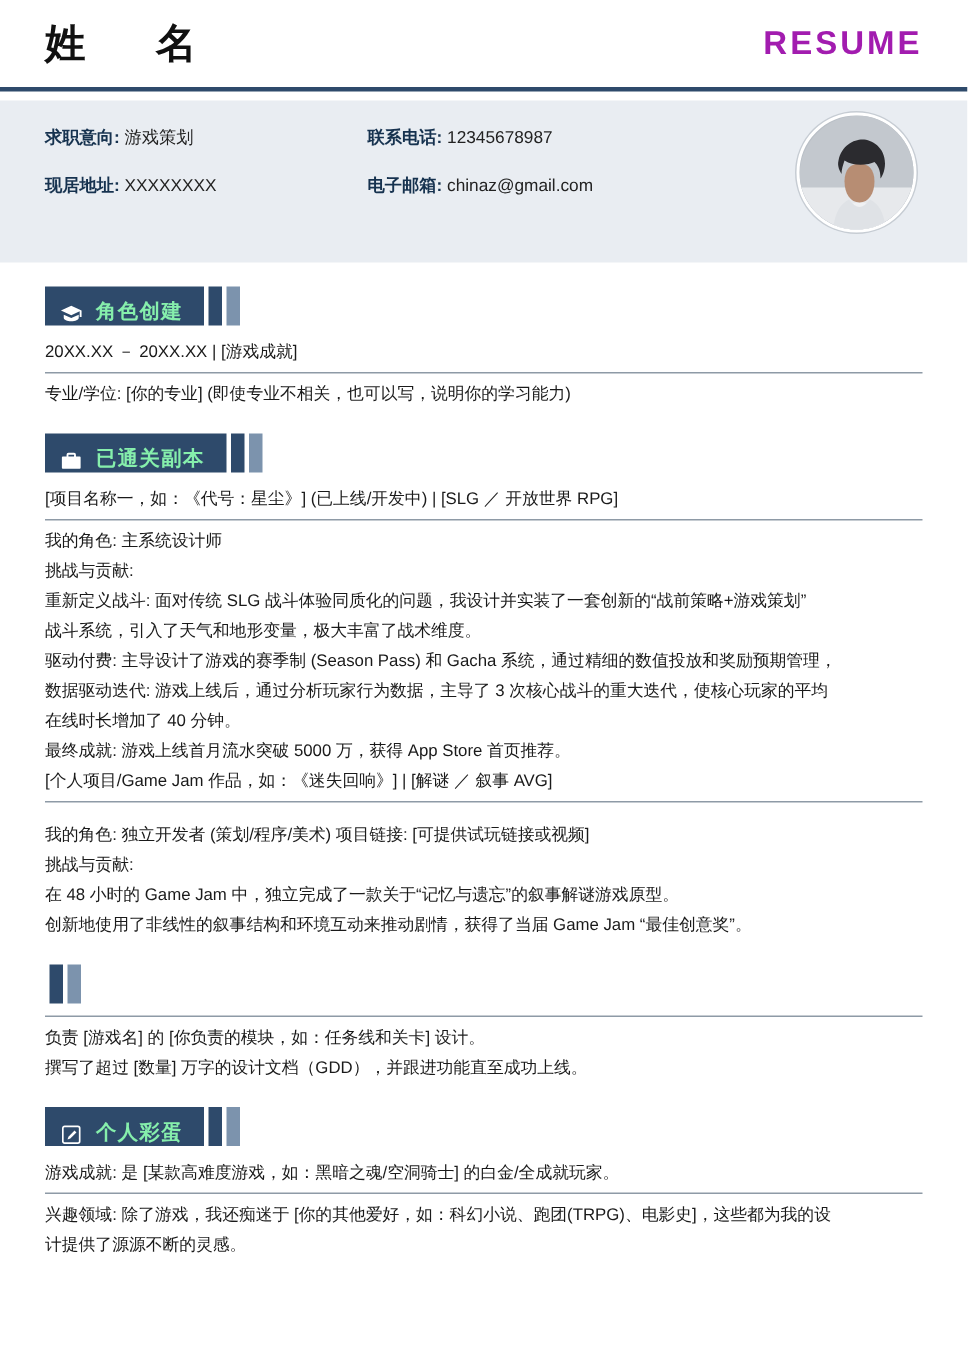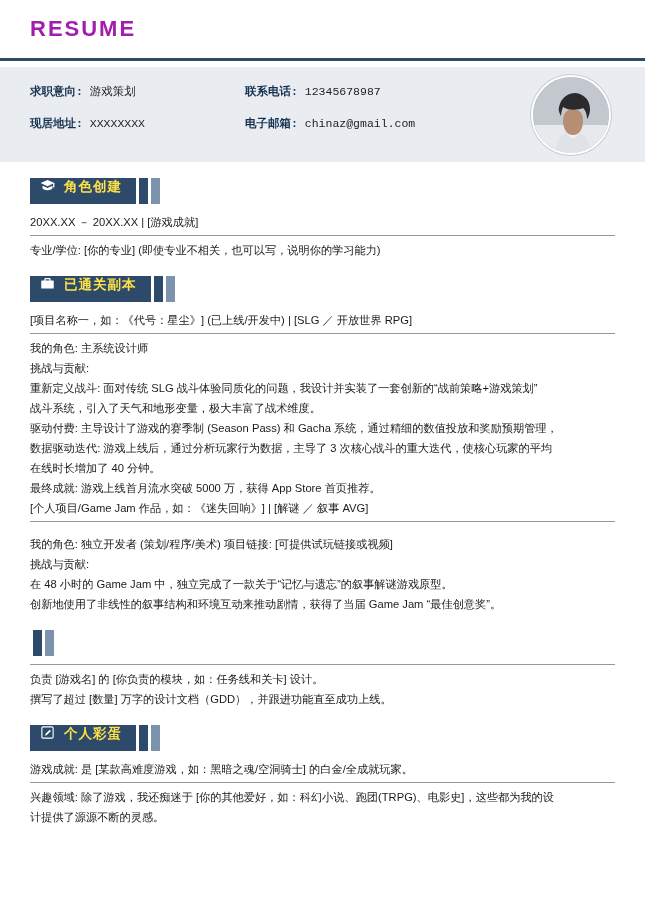--- a/index.html
+++ b/index.html
@@ -39,24 +39,23 @@
   .header-rule {
     height: 3px;
     background: #2e4a6b;
     margin: 0 0 0 0;
   }
 
   
   .info-band {
     position: relative;
     background: #e9edf2;
-    height: 95px;
+    height: 108px;
     margin-top: 6px;
     padding: 18px 30px 0 30px;
-    font-family: Liberation Mono, monospace;
   }
   .info-grid {
     display: grid;
     grid-template-columns: 215px 1fr;
     row-gap: 18px;
   }
   .info-cell {
     font-size: 11.5px;
     color: #222;
     line-height: 14px;
@@ -83,23 +82,23 @@
   .section { padding: 0 30px; }
   .sec-head {
     display: flex;
     align-items: stretch;
     height: 26px;
     margin-top: 16px;
     margin-bottom: 8px;
   }
   .sec-head .band {
     background: #2e4a6b;
-    color: #fde047;
+    color: #86efac;
     display: flex;
-    align-items: flex-start;
+    align-items: flex-end;
     gap: 9px;
     padding: 0 14px 0 10px;
     font-size: 13.5px;
     font-weight: bold;
     letter-spacing: 1px;
   }
   .sec-head .tail1 {
     width: 9px;
     background: #2e4a6b;
     margin-left: 3px;
@@ -122,20 +121,21 @@
   .rule {
     height: 1px;
     background: #8e9aa6;
     margin: 3px 0 4px 0;
   }
 </style>
 </head>
 <body>
 
 <div class="header">
+  <div class="name">姓　名</div>
   <div class="resume-word">RESUME</div>
 </div>
 <div class="header-rule"></div>
 
 <div class="info-band">
   <div class="info-grid">
     <div class="info-cell">
       <span class="info-label">求职意向:</span>
       <span class="info-value">游戏策划</span>
     </div>

